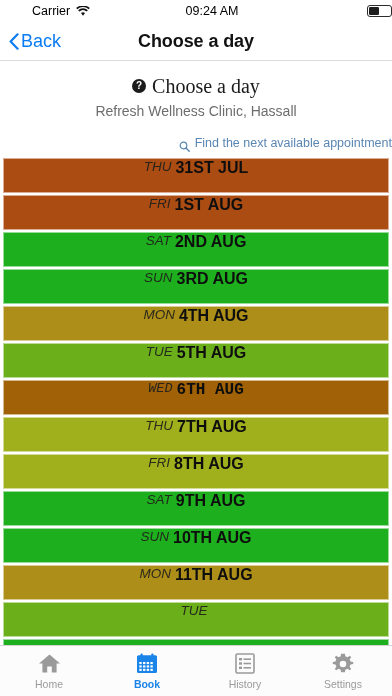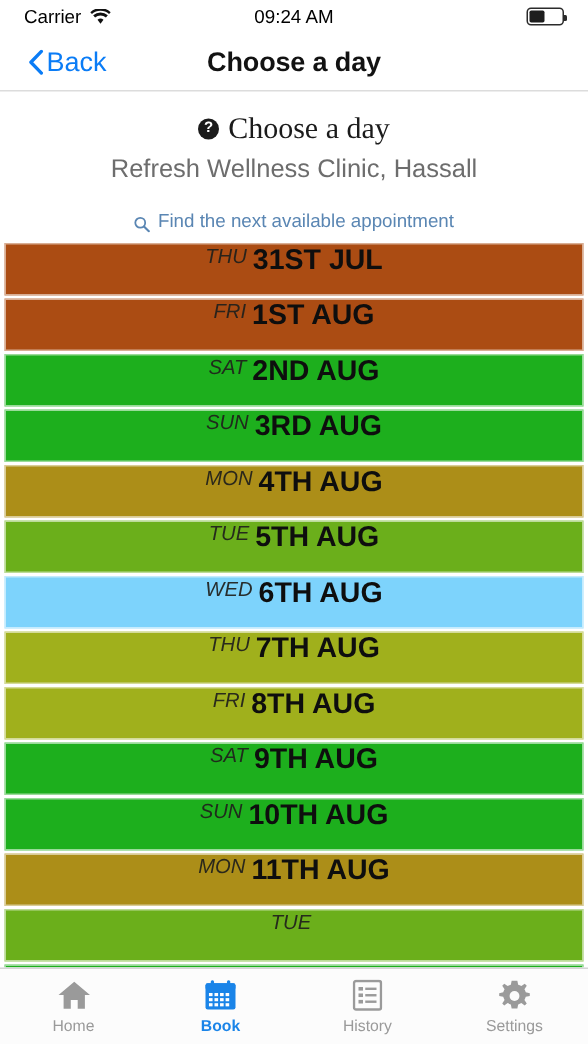--- a/index.html
+++ b/index.html
@@ -5,59 +5,59 @@
   html,body{margin:0;padding:0;}
   body{
     width:392px;height:696px;overflow:hidden;
     background:#ffffff;
     font-family:"Liberation Sans", sans-serif;
     -webkit-font-smoothing:antialiased;
   }
   .phone{position:relative;width:392px;height:696px;display:flex;flex-direction:column;background:#fff;}
 
   
-  .statusbar{height:22px;flex:0 0 22px;display:flex;align-items:center;padding:0 16px;background:#fff;position:relative;}
+  .statusbar{height:22px;flex:0 0 22px;display:flex;align-items:center;padding:0 0;background:#fff;position:relative;margin-left:32px;}
   .sb-left{display:flex;align-items:center;gap:6px;font-size:12.5px;color:#000;font-weight:400;}
   .wifi{display:inline-block;width:14px;height:11px;position:relative;}
   .sb-center{position:absolute;left:0;right:0;text-align:center;font-size:12.5px;color:#000;font-weight:500;pointer-events:none;}
   .sb-right{margin-left:auto;display:flex;align-items:center;z-index:2;}
   .batt{width:25px;height:11.5px;border:1.2px solid #2b2b2b;border-radius:3px;position:relative;box-sizing:border-box;}
   .batt::after{content:"";position:absolute;right:-3.2px;top:3.3px;width:1.8px;height:4.4px;background:#2b2b2b;border-radius:0 1px 1px 0;}
   .batt-fill{position:absolute;left:1.2px;top:1.2px;bottom:1.2px;width:44%;background:#1d1d1d;border-radius:1.2px;}
 
   
   .navbar{flex:0 0 38px;height:38px;display:flex;align-items:center;position:relative;background:#fff;border-bottom:1px solid #dcdcdc;}
-  .back-btn{display:flex;align-items:center;gap:2px;padding-left:9px;color:#0a7cf6;font-size:18px;cursor:pointer;z-index:2;margin-left:10px;}
+  .back-btn{display:flex;align-items:center;gap:2px;padding-left:9px;color:#0a7cf6;font-size:18px;cursor:pointer;z-index:2;}
   .chev{display:inline-block;width:10px;height:17px;position:relative;flex:0 0 auto;}
   .chev svg{display:block;}
   .nav-title{position:absolute;left:0;right:0;text-align:center;font-size:18px;font-weight:bold;color:#121212;pointer-events:none;letter-spacing:-0.1px;}
 
   
   .content{flex:1 1 auto;overflow:hidden;background:#fff;display:flex;flex-direction:column;}
 
   .sec-head{padding:14px 10px 8px;text-align:center;}
   .sec-title{font-family:"Liberation Serif", serif;font-size:20px;color:#1b1b1b;display:flex;align-items:center;justify-content:center;gap:6px;line-height:1.1;}
   .qmark{display:inline-block;width:14px;height:14px;border-radius:50%;background:#1b1b1b;color:#fff;font-family:"Liberation Sans",sans-serif;font-size:10px;font-weight:bold;line-height:14px;text-align:center;flex:0 0 auto;}
-  .sec-sub{margin-top:6px;font-size:17px;color:#6d6d6d;}
+  .sec-sub{margin-top:6px;font-size:14px;color:#6d6d6d;}
 
   .divider{height:1px;background:#e2e2e2;margin:0;}
 
-  .findlink{padding:9px 0 8px;text-align:center;display:flex;align-items:center;justify-content:center;gap:5px;cursor:pointer;}
+  .findlink{padding:9px 0 8px;text-align:center;display:flex;align-items:center;justify-content:flex-end;gap:5px;cursor:pointer;}
   .findlink .lbl{font-size:12.5px;color:#5a86b3;}
   .mag{width:11px;height:11px;display:inline-block;flex:0 0 auto;}
 
   
   .daylist{display:flex;flex-direction:column;gap:2px;padding:0 3px;}
   .dayrow{
     height:35px;display:flex;align-items:flex-start;justify-content:center;
     border:1px solid rgba(255,255,255,0.55);
     box-sizing:border-box;cursor:pointer;flex:0 0 auto;
   }
   .dayrow .dow{font-style:italic;font-size:13.5px;color:#20201c;margin-right:4px;opacity:.92;}
-  .dayrow .dt{font-size:19px;font-weight:bold;color:#0e0e0e;}
+  .dayrow .dt{font-size:16px;font-weight:bold;color:#0e0e0e;}
 
   
   .tabbar{flex:0 0 50px;height:50px;display:flex;background:#fcfcfc;border-top:1px solid #d4d4d4;}
   .tab{flex:1 1 0;display:flex;flex-direction:column;align-items:center;justify-content:center;gap:3px;cursor:pointer;text-align:center;}
   .tab .ico{height:23px;display:flex;align-items:center;justify-content:center;}
   .tab .lbl{font-size:10.5px;color:#9a9a9a;}
   .tab.active .lbl{color:#1a84e8;font-weight:bold;}
 </style>
 </head>
 <body>
@@ -135,21 +135,21 @@
           <span class="dt">3RD AUG</span>
         </div>
         <div class="dayrow" style="background: rgb(172, 142, 24);">
           <span class="dow">MON</span>
           <span class="dt">4TH AUG</span>
         </div>
         <div class="dayrow" style="background: rgb(107, 175, 27);">
           <span class="dow">TUE</span>
           <span class="dt">5TH AUG</span>
         </div>
-        <div class="dayrow" style="background: #7dd3fc;">
+        <div class="dayrow" style="background: #a16207; font-family: Liberation Mono, monospace;">
           <span class="dow">WED</span>
           <span class="dt">6TH AUG</span>
         </div>
         <div class="dayrow" style="background: rgb(160, 176, 28);">
           <span class="dow">THU</span>
           <span class="dt">7TH AUG</span>
         </div>
         <div class="dayrow" style="background: rgb(160, 176, 28);">
           <span class="dow">FRI</span>
           <span class="dt">8TH AUG</span>

